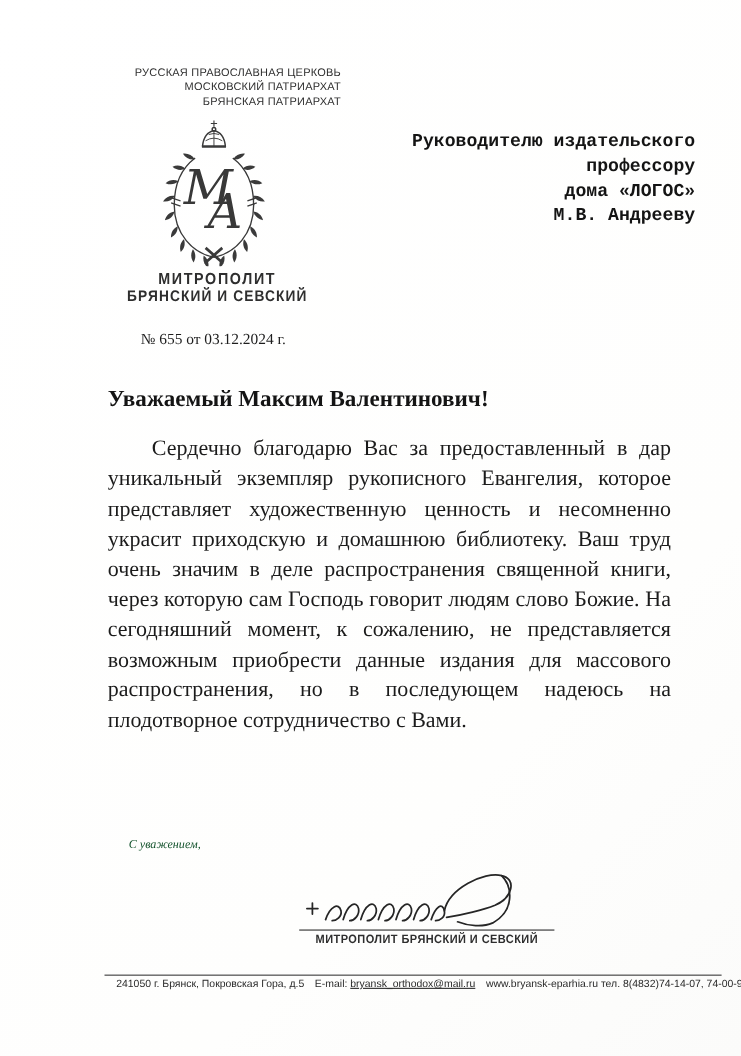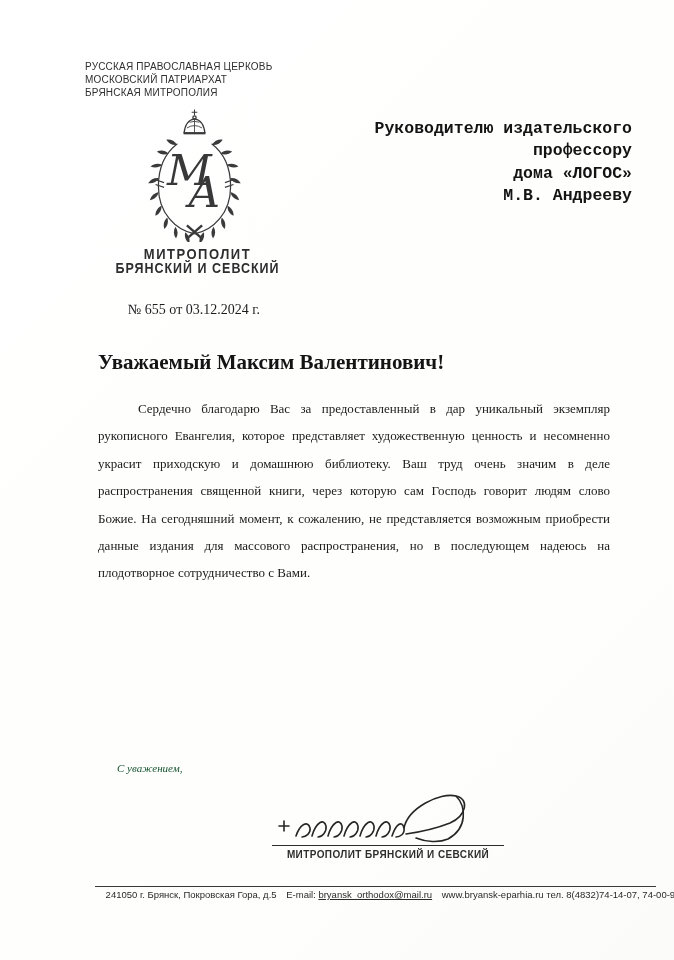--- a/index.html
+++ b/index.html
@@ -4,40 +4,40 @@
 <style>
   html,body{margin:0;padding:0;}
   body{
     width:674px;height:960px;position:relative;overflow:hidden;
     background:linear-gradient(135deg,#ffffff 0%,#fefefd 70%,#fbfbfa 100%);
     font-family:"Liberation Serif", serif;color:#1c1c1c;
   }
   .abs{position:absolute;}
 
   
-  .org{left:85px;top:60px;width:225px;text-align:left;
+  .org{left:85px;top:60px;width:225px;text-align:right;
        font-family:"Liberation Sans", sans-serif;font-size:10px;line-height:13px;
        color:#2f2f2f;letter-spacing:.2px;}
   .emblem{left:147px;top:108px;width:95px;height:134px;}
   .mtitle1{left:85px;top:246px;width:225px;text-align:center;
        font-family:"Liberation Sans", sans-serif;font-weight:bold;font-size:13px;
        letter-spacing:1.5px;color:#2e2e2e;transform:scaleY(1.12);}
   .mtitle2{left:85px;top:262px;width:225px;text-align:center;
        font-family:"Liberation Sans", sans-serif;font-weight:bold;font-size:12.5px;
        letter-spacing:1px;color:#2e2e2e;transform:scaleY(1.12);}
   .refnum{left:128px;top:302px;font-size:14px;color:#1d1d1d;}
 
   
   .addressee{right:42px;top:118px;text-align:right;font-weight:bold;
        font-size:16.5px;line-height:22.3px;color:#141414;font-family:Liberation Mono, monospace;}
 
   
   .salutation{left:98px;top:350px;width:512px;text-align:left;
        font-weight:bold;font-size:21px;color:#141414;}
-  .body-text{left:98px;top:395px;width:512px;font-size:13px;line-height:27.4px;
+  .body-text{left:98px;top:395px;width:512px;font-size:20px;line-height:27.4px;
        text-align:justify;color:#1b1b1b;}
   .body-text p{margin:0;text-indent:40px;}
 
   
   .regards{left:117px;top:762px;font-style:italic;font-size:11px;color:#14532d;}
   .sig-svg{left:268px;top:790px;}
   .sig-line{left:272px;top:845px;width:232px;border-top:1.5px solid #2c2c2c;height:0;}
   .sig-caption{left:272px;top:849px;width:232px;text-align:center;
        font-family:"Liberation Sans", sans-serif;font-weight:bold;font-size:10px;
        letter-spacing:.4px;color:#2e2e2e;transform:scaleY(1.1);}
@@ -49,21 +49,21 @@
        white-space:nowrap;}
   .foot-text .gap{display:inline-block;width:7px;}
   .email-link{color:#2a2a2a;text-decoration:underline;cursor:pointer;}
 </style>
 </head>
 <body>
 
 <div class="abs org">
   <div>РУССКАЯ ПРАВОСЛАВНАЯ ЦЕРКОВЬ</div>
   <div>МОСКОВСКИЙ ПАТРИАРХАТ</div>
-  <div>БРЯНСКАЯ МИТРОПОЛИЯ</div>
+  <div>БРЯНСКАЯ ПАТРИАРХАТ</div>
 </div>
 
 <div class="abs emblem">
   <svg width="95" height="134" viewBox="0 0 100 140">
     <defs>
       <path id="leaf" d="M0 0 C-2.6 -4 -2.6 -8.5 0 -12.5 C2.6 -8.5 2.6 -4 0 0 Z"></path>
     </defs>
 
     <g stroke="#3a3a3a" fill="none" stroke-width="1.4">
       <path d="M50 1 v6 M47 4 h6" stroke-width="1.1"></path>

